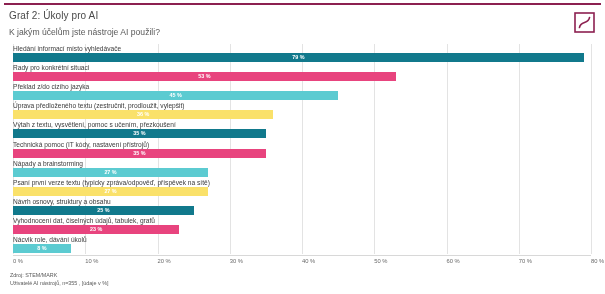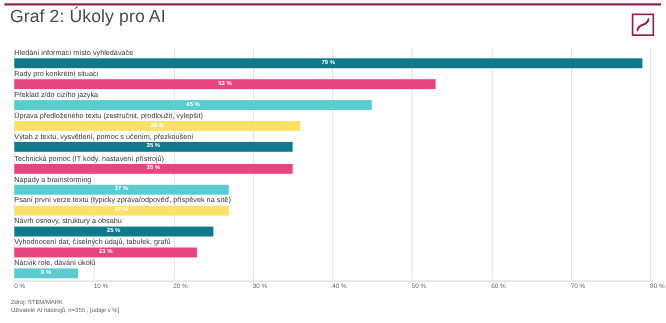--- a/index.html
+++ b/index.html
@@ -32,21 +32,21 @@
     background: #8C2050;
   }
   
   #header {
     position: absolute;
     left: 9px;
     top: 8px;
     width: 520px;
   }
   #chart-title {
-    font-size: 16px;
+    font-size: 10px;
     color: #4a4a4a;
     line-height: 16px;
     letter-spacing: 0.1px;
     white-space: nowrap;
   }
   #chart-subtitle {
     font-size: 8.6px;
     color: #5a5a5a;
     line-height: 12px;
     margin-top: 2px;
@@ -154,20 +154,21 @@
 </style>
 </head>
 <body>
 
 <div id="slide">
 
   <div id="top-rule"></div>
 
   <div id="header">
     <div id="chart-title">Graf 2: Úkoly pro AI</div>
+    <div id="chart-subtitle">K jakým účelům jste nástroje AI použili?</div>
   </div>
 
   <div id="logo">
     <svg width="21" height="21" viewBox="0 0 21 21" aria-hidden="true">
       <rect x="1" y="1" width="19" height="19" fill="none" stroke="#8C2050" stroke-width="1.6"></rect>
       <path d="M5.5 15.5 C 6.5 8.5, 14.5 12.5, 15.5 5.5" fill="none" stroke="#8C2050" stroke-width="1.7" stroke-linecap="round"></path>
     </svg>
   </div>
 
   <div id="plot">

